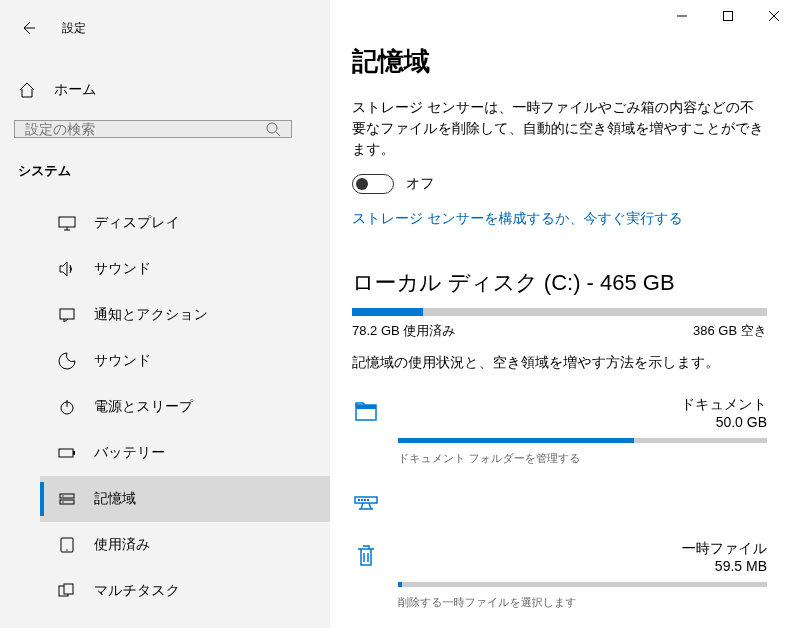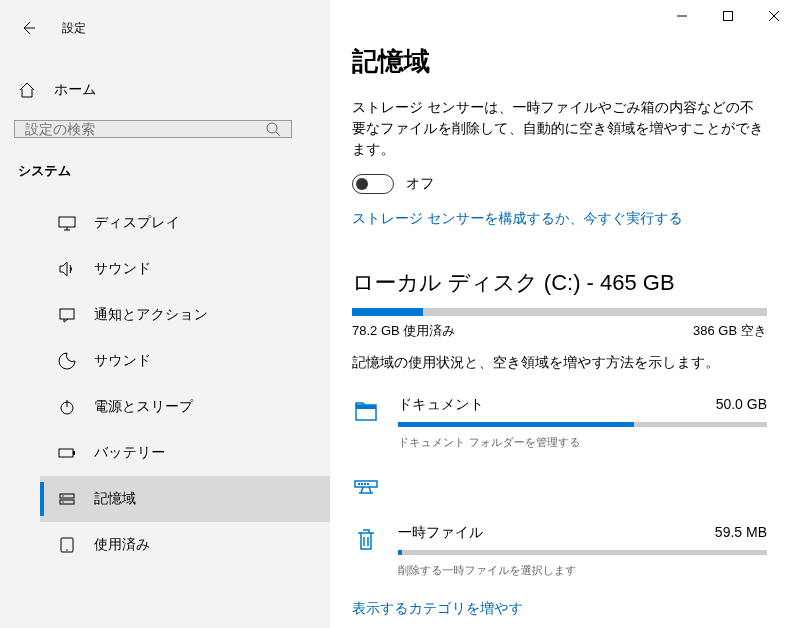--- a/index.html
+++ b/index.html
@@ -31,21 +31,21 @@
 .toggle-knob { position: absolute; left: 3px; top: 3px; width: 12px; height: 12px; background: #333; border-radius: 50%; }
 .link { color: #0066b4; cursor: pointer; display: inline-block; }
 .disk-heading { font-size: 22px; font-weight: 400; margin-top: 40px; margin-bottom: 10px; }
 .disk-bar { width: 100%; height: 8px; background: #ccc; position: relative; }
 .disk-bar-fill { position: absolute; left: 0; top: 0; bottom: 0; background: #0078d4; }
 .disk-stats { display: flex; justify-content: space-between; margin-top: 6px; font-size: 13px; }
 .disk-desc { margin-top: 14px; margin-bottom: 14px; }
 .cat-item { display: flex; padding: 10px 0 12px 0; cursor: pointer; position: relative; }
 .cat-icon { width: 28px; height: 28px; margin-right: 18px; color: #0078d4; display: flex; align-items: center; justify-content: center; margin-top: 2px; }
 .cat-body { flex: 1; }
-.cat-head { display: flex; justify-content: space-between; align-items: flex-start; }
+.cat-head { display: flex; justify-content: space-between; align-items: flex-end; flex-direction: column; }
 .cat-name { font-size: 14px; }
 .cat-size { font-size: 14px; }
 .cat-bar { height: 5px; background: #ccc; margin-top: 8px; position: relative; }
 .cat-bar-fill { position: absolute; left: 0; top: 0; bottom: 0; background: #0078d4; }
 .cat-hint { font-size: 11px; color: #666; margin-top: 8px; }
 .more-link { color: #0066b4; margin-top: 10px; display: inline-block; cursor: pointer; }
 svg { display: block; }
 </style>
 </head>
 <body>
@@ -151,20 +151,29 @@
       </div>
       <div class="nav-item">
         <span class="icon">
           <svg width="18" height="18" viewBox="0 0 18 18">
             <rect x="3" y="2" width="12" height="14" rx="1" stroke="#000" fill="none"></rect>
             <circle cx="9" cy="14" r="0.7" fill="#000"></circle>
           </svg>
         </span>
         <span>使用済み</span>
       </div>
+      <div class="nav-item">
+        <span class="icon">
+          <svg width="18" height="18" viewBox="0 0 18 18">
+            <rect x="1" y="4" width="9" height="10" stroke="#000" fill="none"></rect>
+            <rect x="6" y="2" width="9" height="10" stroke="#000" fill="#f3f3f3"></rect>
+          </svg>
+        </span>
+        <span>マルチタスク</span>
+      </div>
     </div>
 </div>
 
 <div class="main">
   <div class="winctrl">
     <div class="winbtn">
         <svg width="10" height="10" viewBox="0 0 10 10">
           <path d="M0 5 H10" stroke="#000" stroke-width="1"></path>
         </svg>
       </div>

